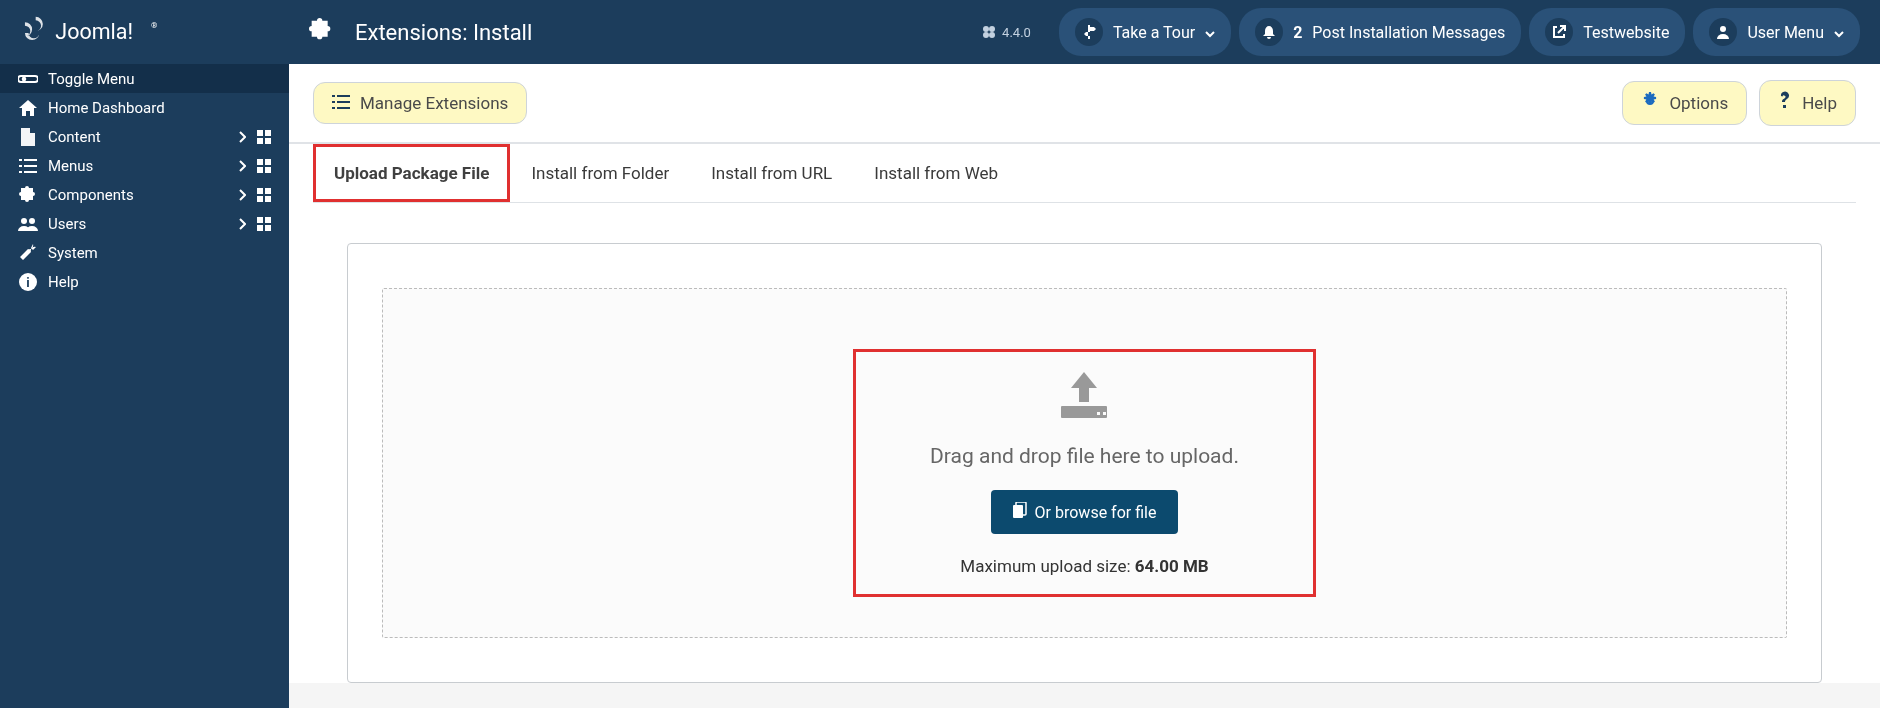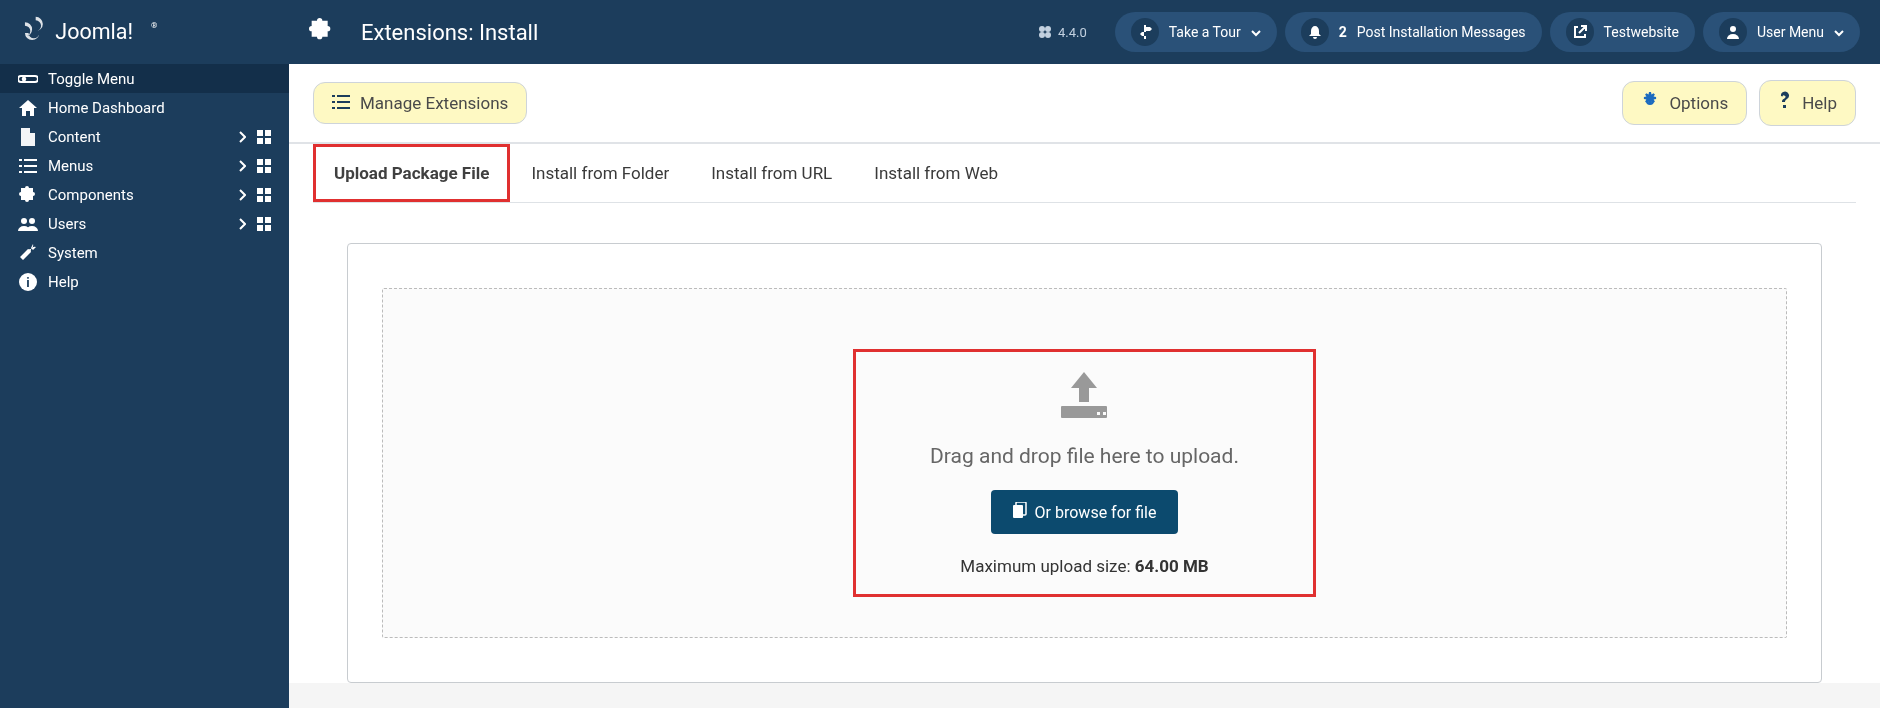--- a/index.html
+++ b/index.html
@@ -14,24 +14,24 @@
 .side-item .label { flex:1; margin-left:6px; }
 .side-item .chev { width:22px; display:flex; justify-content:center; }
 .side-item .grid { width:22px; display:flex; justify-content:center; }
 .side-item.active { background:#132f4a; }
 
 
 .main { flex:1; display:flex; flex-direction:column; }
 
 
 .topbar { height:64px; background:#1c3d5c; color:#fff; display:flex; align-items:center; padding:0 20px; }
-.tb-title { display:flex; align-items:center; gap:28px; font-size:22px; font-weight:400; }
+.tb-title { display:flex; align-items:center; gap:22px; font-size:22px; font-weight:400; }
 .tb-spacer { flex:1; }
 .tb-ver { font-size:13px; color:#c3d1e0; display:flex; align-items:center; gap:6px; margin-right:20px; }
-.tb-btn { background:#2a5178; border-radius:22px; height:40px; padding:0 16px; display:flex; align-items:center; gap:10px; font-size:14px; color:#fff; margin-left:8px; cursor:pointer; }
+.tb-btn { background:#2a5178; border-radius:22px; height:48px; padding:0 16px; display:flex; align-items:center; gap:10px; font-size:16px; color:#fff; margin-left:8px; cursor:pointer; }
 .tb-btn .circ { width:28px; height:28px; border-radius:50%; background:#1c3d5c; display:flex; align-items:center; justify-content:center; }
 .tb-btn.notif .count { font-weight:bold; }
 
 
 .toolbar { background:#fff; border-bottom:1px solid #e0e3e7; padding:16px 24px; display:flex; align-items:center; }
 .tool-btn { border:1px solid #ced4da; border-radius:12px; background:#fef9c3; padding:10px 18px; display:flex; align-items:center; gap:10px; font-size:17px; color:#4a4a4a; cursor:pointer; }
 .tool-btn .ico { color:#1c3d5c; }
 .tool-spacer { flex:1; }
 .tool-btn + .tool-btn { margin-left:12px; }
 

